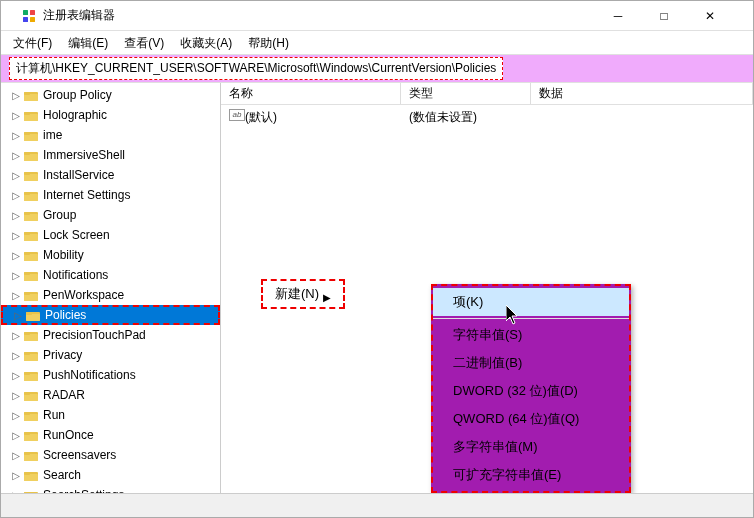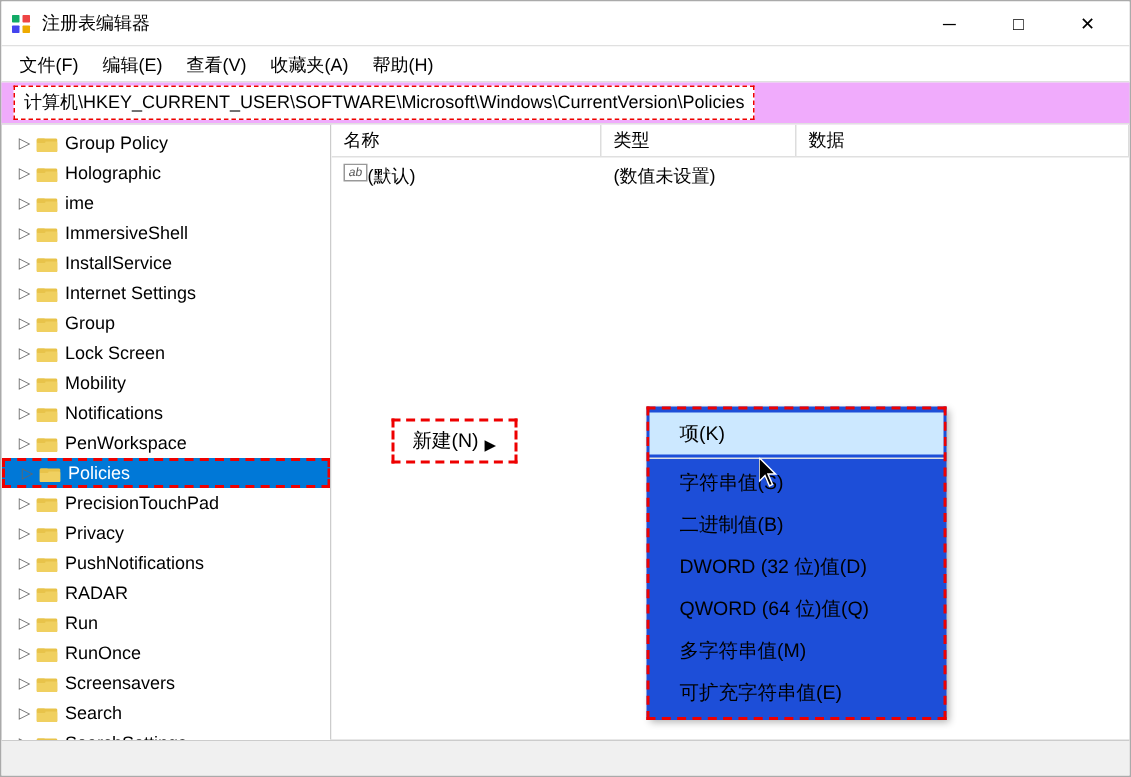--- a/index.html
+++ b/index.html
@@ -21,21 +21,21 @@
       display: flex;
       flex-direction: column;
     }
 
     
     .title-bar {
       background: #fff;
       height: 30px;
       display: flex;
       align-items: center;
-      padding: 0 5px;
+      padding: 0 20px;
       border-bottom: 1px solid #e0e0e0;
       user-select: none;
       justify-content: space-between;
     }
     .title-bar-icon {
       width: 16px;
       height: 16px;
       margin-right: 6px;
       display: flex;
       align-items: center;
@@ -241,23 +241,23 @@
       display: flex;
       align-items: flex-end;
       gap: 4px;
       color: #000;
       z-index: 10;
     }
 
     
     .context-menu {
       position: absolute;
-      top: 188px;
+      top: 201px;
       left: 210px;
-      background: #1d4ed8;
+      background: #a21caf;
       border: 2px dashed #e00;
       box-shadow: 2px 2px 5px rgba(0,0,0,0.3);
       min-width: 200px;
       z-index: 20;
       padding: 2px 0;
     }
     .context-menu-item {
       padding: 5px 20px;
       font-size: 13px;
       cursor: pointer;

